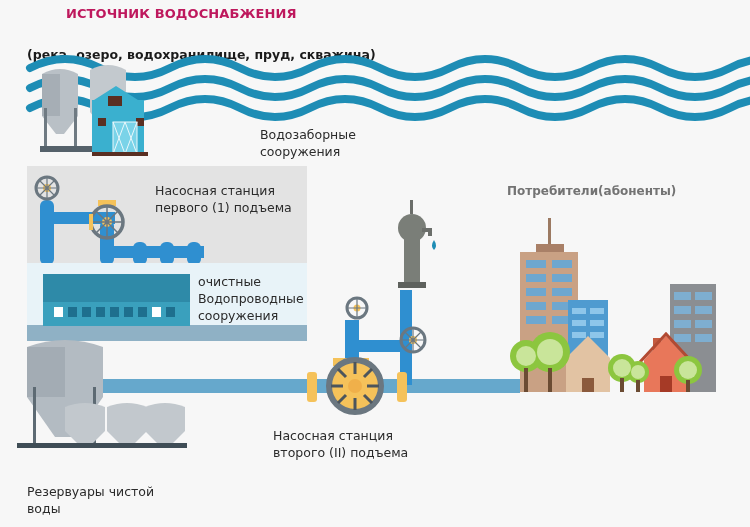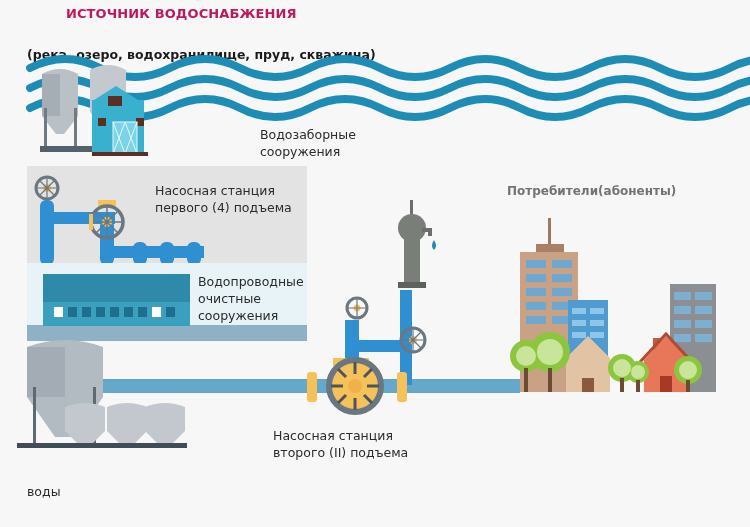--- a/index.html
+++ b/index.html
@@ -67,59 +67,60 @@
   <circle cx="17" cy="18" r="4" fill="#f5c25a"></circle>
   <path d="M17 8 v20 M7 18 h20 M10 11 l14 14 M24 11 l-14 14" stroke="#6b7780" stroke-width="1.2"></path>
   <rect x="68" y="30" width="18" height="6" fill="#f5c25a"></rect>
   <circle cx="77" cy="52" r="16" fill="none" stroke="#6b7780" stroke-width="3.5"></circle>
   <circle cx="77" cy="52" r="5" fill="#f5c25a"></circle>
   <path d="M77 37 v30 M62 52 h30 M66 41 l22 22 M88 41 l-22 22" stroke="#6b7780" stroke-width="1.5"></path>
   <rect x="59" y="44" width="4" height="16" fill="#f5c25a"></rect>
 </svg>
 <div class="abs lbl" style="left:155px;top:182px;">
   <div>Насосная станция</div>
-  <div>первого (4) подъема</div>
+  <div>первого (1) подъема</div>
 </div>
 
 <div class="abs panel-light"></div>
 <div class="abs panel-bar"></div>
 <div class="abs plant"></div>
 <div class="abs plant-top"></div>
 <svg style="left:52px;top:306px;" width="130" height="12" viewBox="0 0 130 12">
   <rect x="2" y="1" width="9" height="10" fill="#ffffff"></rect>
   <rect x="16" y="1" width="9" height="10" fill="#1e6f8e"></rect>
   <rect x="30" y="1" width="9" height="10" fill="#1e6f8e"></rect>
   <rect x="44" y="1" width="9" height="10" fill="#1e6f8e"></rect>
   <rect x="58" y="1" width="9" height="10" fill="#1e6f8e"></rect>
   <rect x="72" y="1" width="9" height="10" fill="#1e6f8e"></rect>
   <rect x="86" y="1" width="9" height="10" fill="#1e6f8e"></rect>
   <rect x="100" y="1" width="9" height="10" fill="#ffffff"></rect>
   <rect x="114" y="1" width="9" height="10" fill="#1e6f8e"></rect>
 </svg>
 <div class="abs lbl" style="left:198px;top:273px;">
+  <div>очистные</div>
   <div>Водопроводные</div>
-  <div>очистные</div>
   <div>сооружения</div>
 </div>
 
 <div class="abs pipe-h" style="left:100px;top:379px;width:420px;height:14px;"></div>
 
 <svg style="left:15px;top:335px;" width="175" height="115" viewBox="0 0 175 115">
   <path d="M12 12 q 38 -14 76 0 v 50 l -28 40 h -20 l -28 -40 z" fill="#b3bbc2"></path>
   <rect x="12" y="12" width="38" height="50" fill="#a3acb4"></rect>
   <rect x="18" y="52" width="3" height="58" fill="#5d6a73"></rect>
   <rect x="78" y="52" width="3" height="58" fill="#5d6a73"></rect>
   <g>
     <path d="M50 72 q 20 -8 40 0 v 24 l -12 12 h -16 l -12 -12 z" fill="#c2c8cd"></path>
     <path d="M92 72 q 20 -8 40 0 v 24 l -12 12 h -16 l -12 -12 z" fill="#c2c8cd"></path>
     <path d="M130 72 q 20 -8 40 0 v 24 l -12 12 h -16 l -12 -12 z" fill="#c2c8cd"></path>
   </g>
   <rect x="2" y="108" width="170" height="5" fill="#3f4d56"></rect>
 </svg>
 <div class="abs lbl" style="left:27px;top:483px;">
+  <div>Резервуары чистой</div>
   <div>воды</div>
 </div>
 
 <svg style="left:305px;top:290px;" width="150" height="130" viewBox="0 0 150 130">
   <rect x="40" y="30" width="14" height="48" fill="#2f8fd0"></rect>
   <rect x="40" y="50" width="60" height="12" fill="#2f8fd0"></rect>
   <rect x="95" y="0" width="12" height="95" fill="#2f8fd0"></rect>
   <circle cx="52" cy="18" r="10" fill="none" stroke="#6b7780" stroke-width="3"></circle>
   <circle cx="52" cy="18" r="3.5" fill="#f5c25a"></circle>
   <path d="M52 9 v18 M43 18 h18" stroke="#6b7780" stroke-width="1.2"></path>

